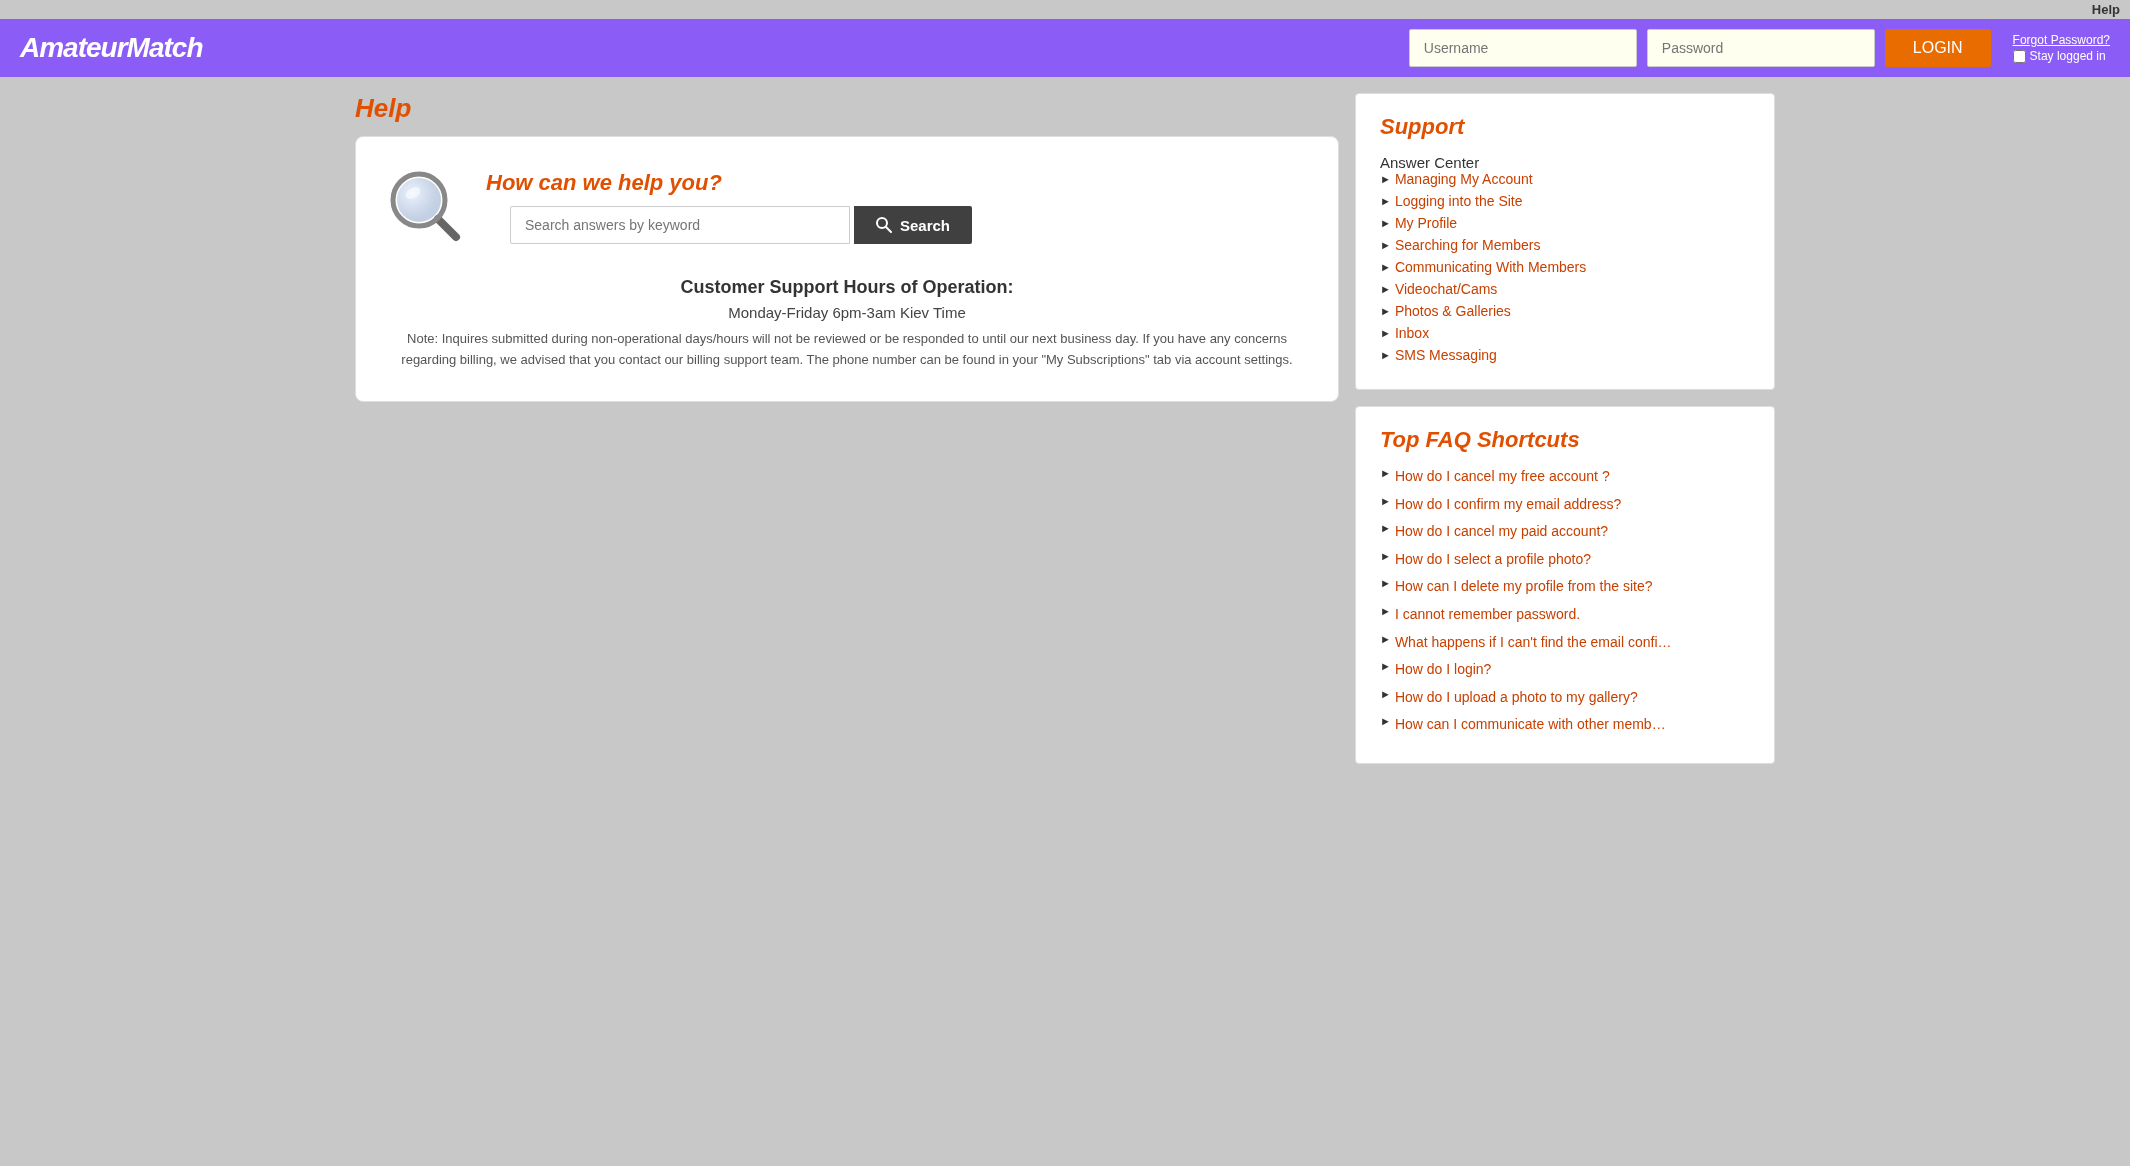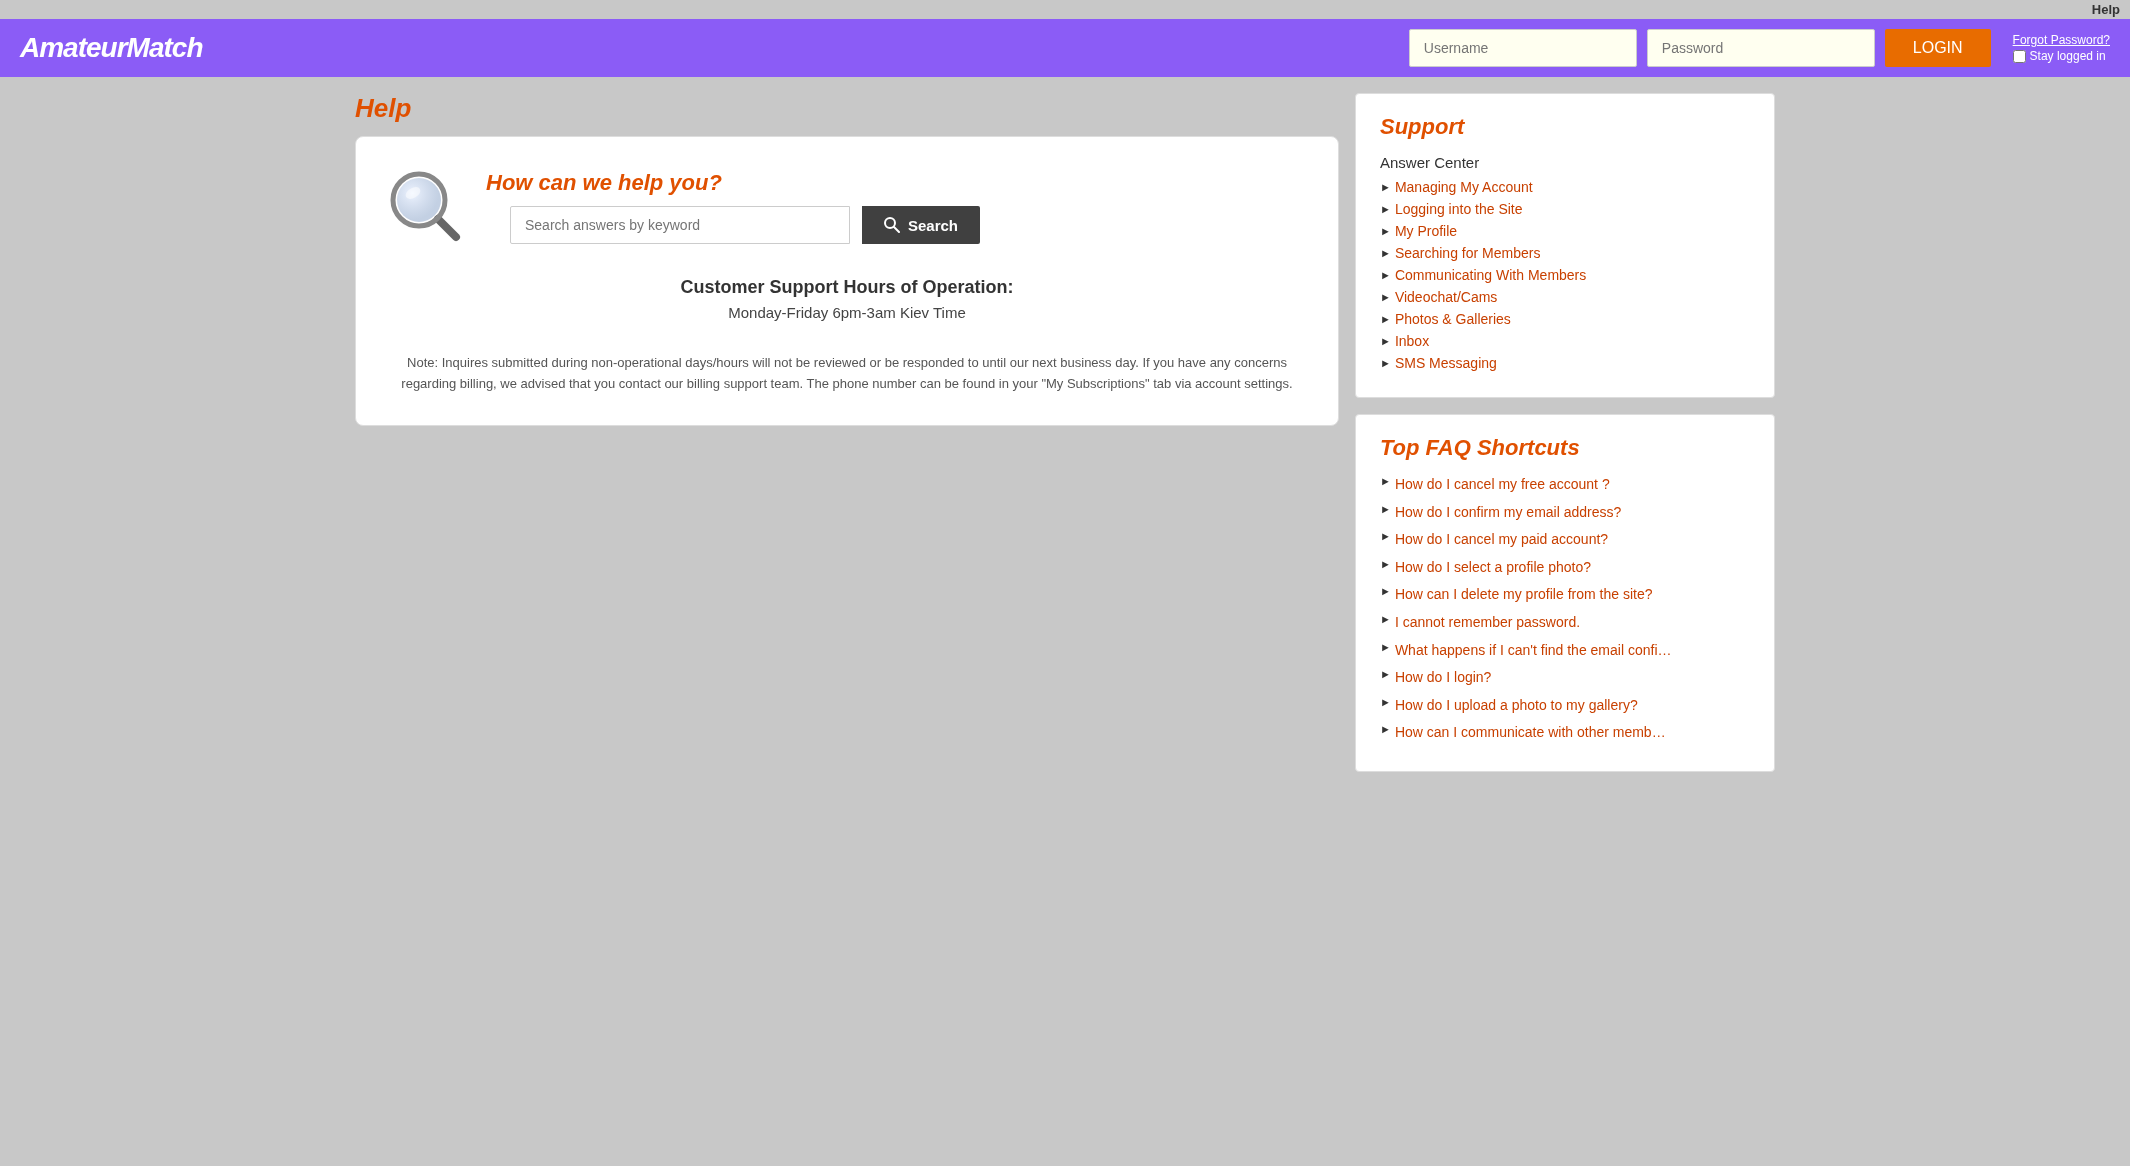--- a/index.html
+++ b/index.html
@@ -122,21 +122,21 @@
       gap: 10px;
     }
     #how-can-text {
       color: #e05000;
       font-size: 22px;
       font-style: italic;
       font-weight: bold;
     }
     #search-row {
       display: flex;
-      gap: 12px;
+      gap: 4px;
       padding-left: 24px;
     }
     #search-input {
       border: 1px solid #ccc;
       padding: 10px 14px;
       font-size: 14px;
       color: #999;
       width: 340px;
       border-radius: 2px 0 0 2px;
       outline: none;
@@ -149,21 +149,21 @@
       font-size: 15px;
       font-weight: bold;
       cursor: pointer;
       border-radius: 0 2px 2px 0;
       display: flex;
       align-items: center;
       gap: 8px;
     }
     #hours-section {
       text-align: center;
-      margin-bottom: 32px;
+      margin-bottom: 8px;
     }
     #hours-title {
       font-size: 18px;
       font-weight: bold;
       margin-bottom: 6px;
     }
     #hours-detail {
       font-size: 15px;
       color: #444;
     }
@@ -191,21 +191,20 @@
       color: #e05000;
       font-size: 22px;
       font-style: italic;
       font-weight: bold;
       margin-bottom: 14px;
     }
     .answer-center-label {
       font-size: 15px;
       font-weight: normal;
       color: #333;
-      margin-bottom: 8px;
     }
     .nav-link-item {
       display: flex;
       align-items: center;
       gap: 4px;
       margin-bottom: 6px;
     }
     .arrow-icon {
       color: #333;
       font-size: 11px;

